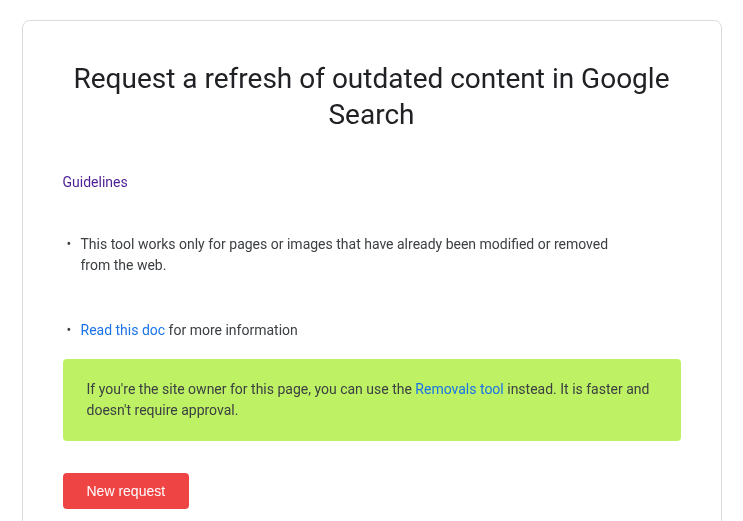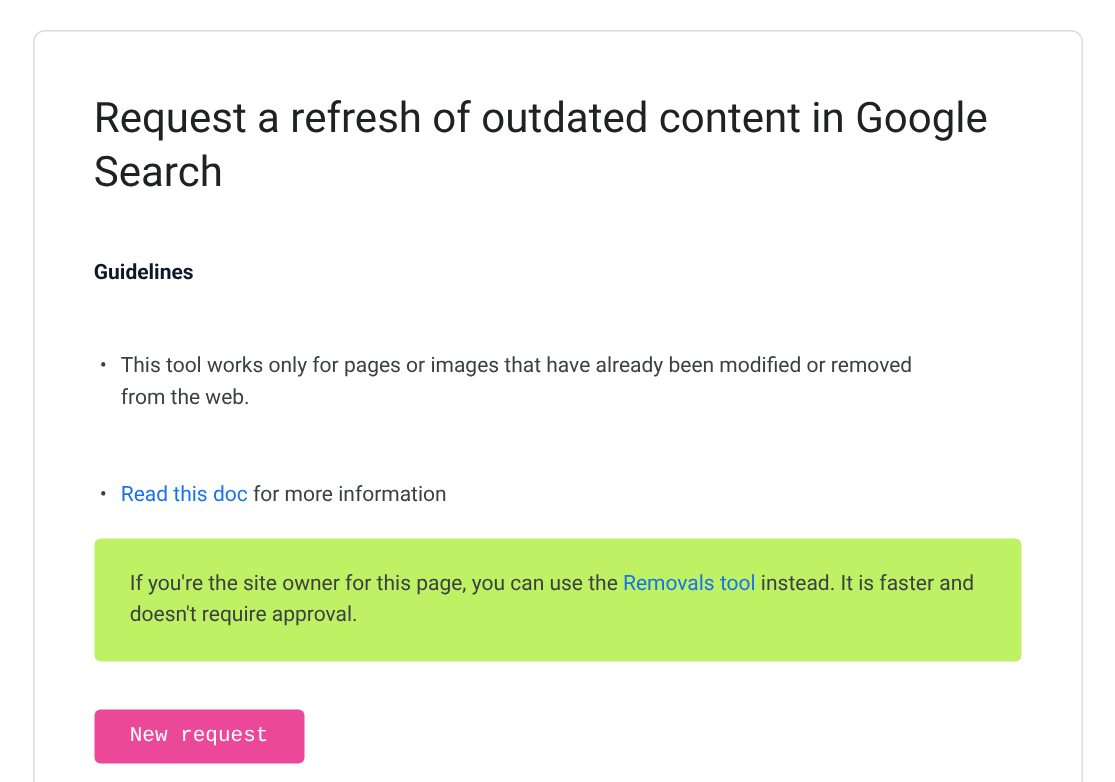--- a/index.html
+++ b/index.html
@@ -19,26 +19,27 @@
       max-width: 700px;
       margin: 0 auto;
     }
     .page-title {
       font-size: 28px;
       font-weight: 400;
       color: #202124;
       line-height: 1.3;
       margin-bottom: 40px;
       letter-spacing: 0;
+      text-align: center;
     }
     .section-label {
       font-size: 14px;
-      color: #0f172a;
+      color: #4c1d95;
       margin-bottom: 14px;
-      font-weight: 700;
+      font-weight: 400;
     }
     .guidelines-list {
       list-style: none;
       margin-bottom: 18px;
     }
     .guidelines-list li {
       font-size: 14px;
       color: #3c4043;
       line-height: 1.5;
       padding-left: 18px;
@@ -63,29 +64,29 @@
     .info-box {
       background: #bef264;
       border-radius: 4px;
       padding: 20px 24px;
       font-size: 14px;
       color: #3c4043;
       line-height: 1.5;
       margin-bottom: 32px;
     }
     .primary-button {
-      background: #ec4899;
+      background: #ef4444;
       color: #fff;
       border: none;
       border-radius: 4px;
       padding: 10px 24px;
       font-size: 14px;
       font-weight: 500;
       cursor: pointer;
-      font-family: Liberation Mono, monospace;
+      font-family: Liberation Sans, sans-serif;
     }
   </style>
 </head>
 <body>
 
 <div class="card">
   <h1 class="page-title">Request a refresh of outdated content in Google Search</h1>
 
   <div class="section-label">Guidelines</div>
 

